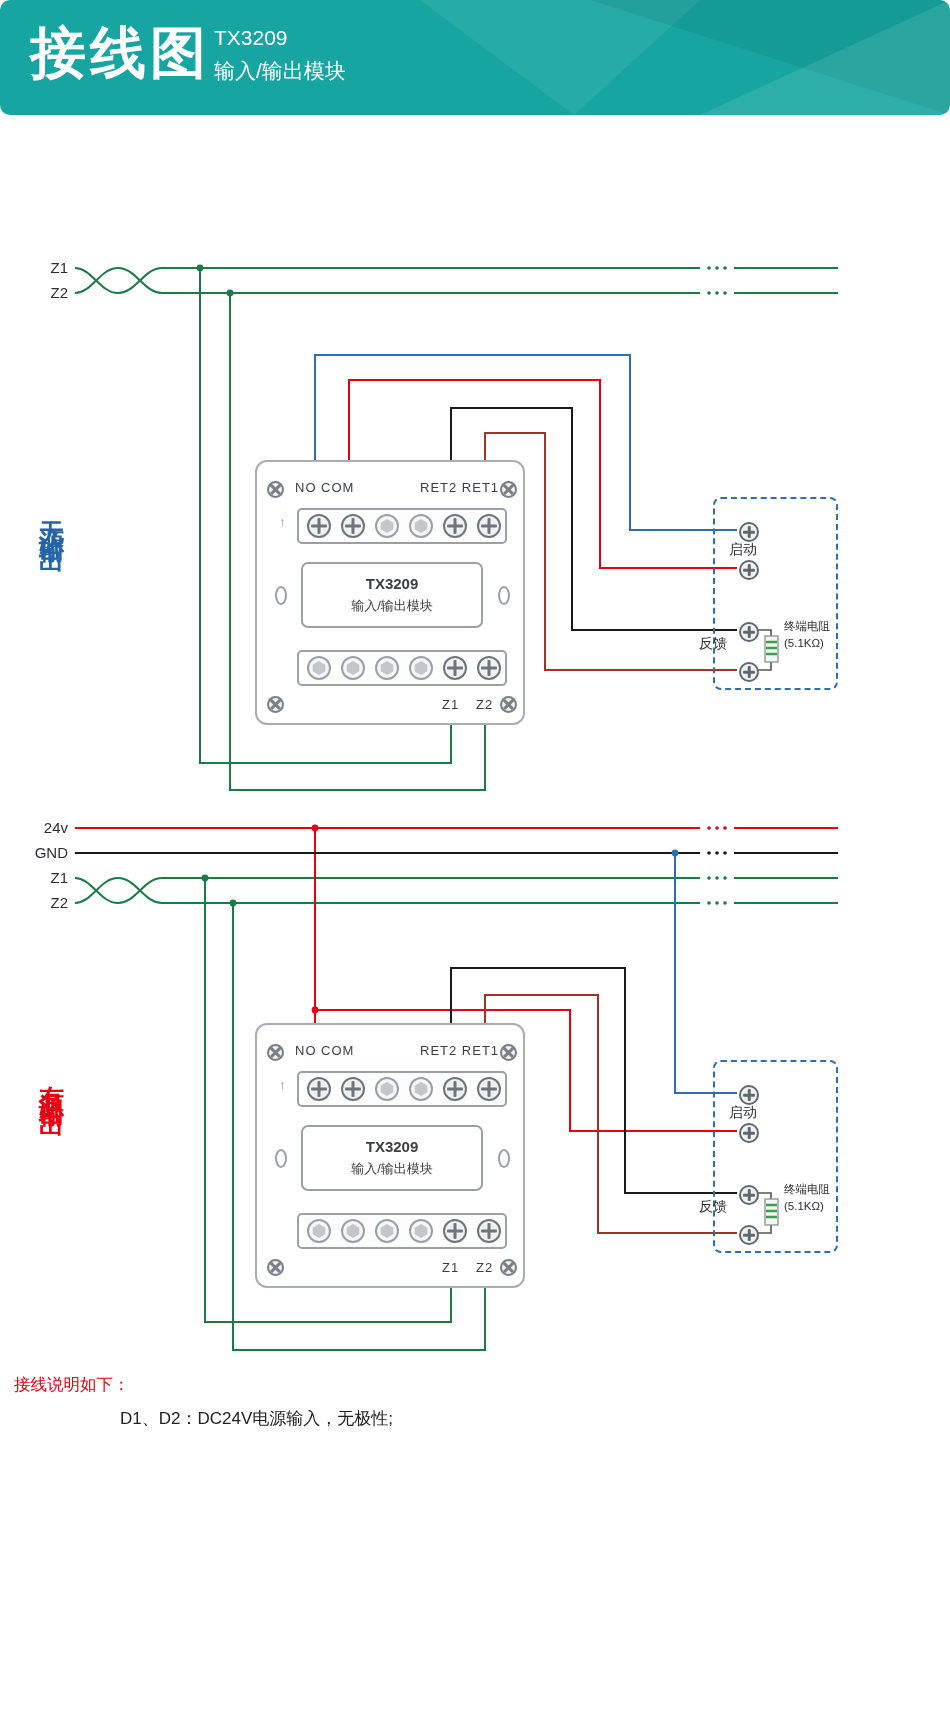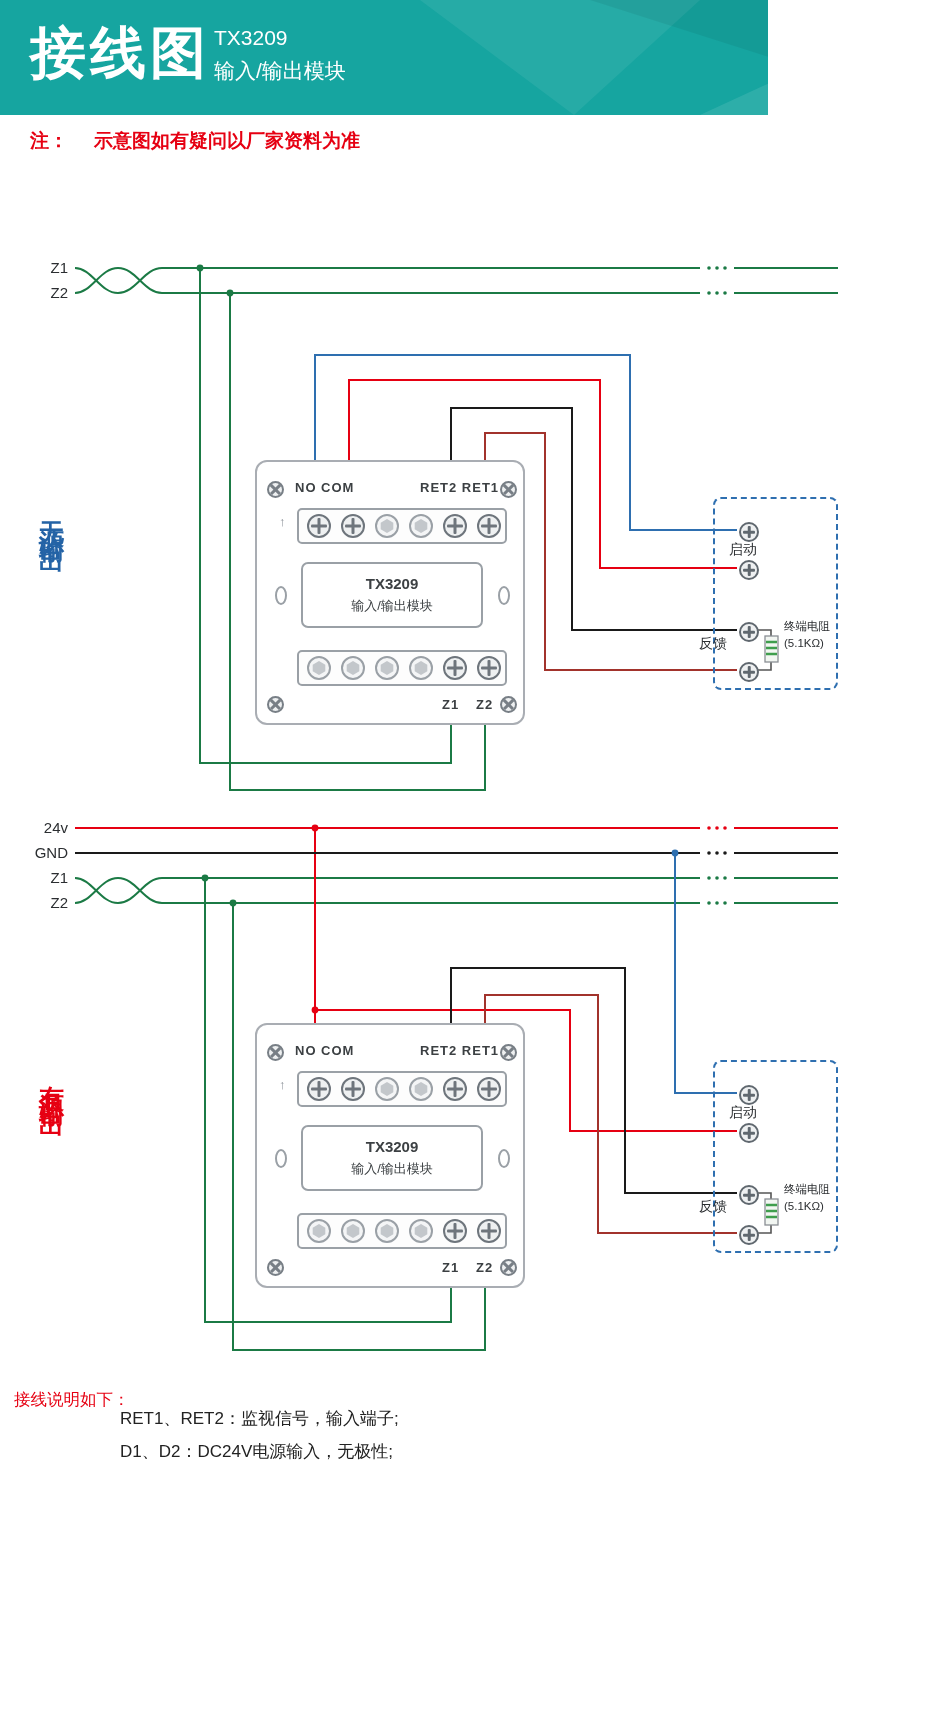--- a/index.html
+++ b/index.html
@@ -1,37 +1,37 @@
 <!DOCTYPE html>
 <html><head>
 <meta charset="utf-8">
 <style>
   html,body{margin:0;padding:0;background:#fff;}
   .page{position:relative;width:950px;height:1728px;background:#ffffff;overflow:hidden;
         font-family:"Liberation Sans","DejaVu Sans",sans-serif;color:#1a1a1a;}
   .abs{position:absolute;}
 
   
-  .hdr{position:absolute;left:0;top:0;width:768px;height:115px;background:#16a5a0;overflow:hidden;}
+  .hdr{position:absolute;left:0;top:0;width:950px;height:115px;background:#16a5a0;overflow:hidden;border-radius:10px;}
   .hdr-tri{position:absolute;top:0;height:115px;}
   .hdr-title{position:absolute;left:30px;top:16px;font-size:56px;font-weight:bold;color:#fff;letter-spacing:4px;}
   .hdr-model{position:absolute;left:214px;top:26px;font-size:21px;color:#fff;}
   .hdr-sub{position:absolute;left:214px;top:57px;font-size:21px;color:#fff;}
 
   .note{position:absolute;left:30px;top:128px;font-size:19px;font-weight:bold;color:#e60012;}
   .note .pfx{margin-right:26px;}
   .intro{position:absolute;left:30px;top:154px;width:888px;font-size:19.5px;line-height:30.5px;color:#1f1f1f;}
 
   
   .buslabel{position:absolute;width:42px;text-align:right;font-size:15px;color:#2b2e31;}
   .vlabel{position:absolute;writing-mode:vertical-rl;text-orientation:upright;font-size:25px;font-weight:bold;letter-spacing:8px;}
 
   
   .module{position:absolute;width:270px;height:265px;background:#fff;border:2.5px solid #a9adb3;border-radius:12px;box-sizing:border-box;}
-  .modlabel{position:absolute;font-size:13px;color:#3c4043;letter-spacing:1px;white-space:nowrap;font-weight:bold;}
+  .modlabel{position:absolute;font-size:13px;color:#3c4043;letter-spacing:1px;white-space:nowrap;}
   .strip{position:absolute;width:210px;height:36px;border:2px solid #9aa0a6;border-radius:5px;background:#fdfdfd;box-sizing:border-box;}
   .term{position:absolute;top:4px;width:24px;height:24px;border-radius:50%;box-sizing:border-box;}
   .tscrew{border:2.5px solid #6e757c;background:#eef0f1;}
   .tscrew::before,.tscrew::after{content:"";position:absolute;background:#6e757c;border-radius:1px;}
   .tscrew::before{left:2px;right:2px;top:50%;height:3px;transform:translateY(-50%);}
   .tscrew::after{top:2px;bottom:2px;left:50%;width:3px;transform:translateX(-50%);}
   .thex{border:2px solid #9aa0a6;background:#f4f5f6;}
   .thex::before{content:"";position:absolute;inset:3px;clip-path:polygon(50% 0,95% 26%,95% 74%,50% 100%,5% 74%,5% 26%);background:#c3c7cb;}
   .xscrew{position:absolute;width:17px;height:17px;border:2px solid #787f86;border-radius:50%;background:#eef0f1;box-sizing:border-box;}
   .xscrew::before,.xscrew::after{content:"";position:absolute;left:0;right:0;top:50%;height:2.5px;margin-top:-1.25px;background:#787f86;}
@@ -47,41 +47,38 @@
   
   .devbox{position:absolute;width:125px;height:193px;border:2px dashed #2e6fb0;border-radius:8px;box-sizing:border-box;}
   .dterm{position:absolute;width:20px;height:20px;border:2.5px solid #60686f;border-radius:50%;background:#eef0f1;box-sizing:border-box;}
   .dterm::before,.dterm::after{content:"";position:absolute;background:#60686f;border-radius:1px;}
   .dterm::before{left:2px;right:2px;top:50%;height:2.5px;transform:translateY(-50%);}
   .dterm::after{top:2px;bottom:2px;left:50%;width:2.5px;transform:translateX(-50%);}
   .devlabel{position:absolute;font-size:14px;color:#2b2e31;white-space:nowrap;}
   .reslabel{position:absolute;font-size:11.5px;color:#2b2e31;white-space:nowrap;}
 
   
-  .legend-title{position:absolute;left:14px;top:1374px;font-size:16.5px;color:#e60012;margin-top:15px;}
+  .legend-title{position:absolute;left:14px;top:1374px;font-size:16.5px;color:#e60012;}
   .legend-list{position:absolute;left:120px;top:1402px;}
   .legend-item{font-size:17px;color:#222;line-height:33px;}
 </style>
 </head>
 <body>
 
 <div class="page">
 
   <div class="hdr">
     <div class="hdr-tri" style="left:420px;width:280px;background:rgba(255,255,255,0.07);clip-path:polygon(0 0,100% 0,55% 100%);"></div>
     <div class="hdr-tri" style="left:590px;width:360px;background:rgba(0,0,0,0.06);clip-path:polygon(0 0,100% 0,100% 100%);"></div>
     <div class="hdr-tri" style="left:700px;width:250px;background:rgba(255,255,255,0.10);clip-path:polygon(100% 0,0 100%,100% 100%);"></div>
     <div class="hdr-title">接线图</div>
     <div class="hdr-model">TX3209</div>
     <div class="hdr-sub">输入/输出模块</div>
   </div>
 
-  <div class="note">
-    <span class="pfx">注：</span><span>示意图如有疑问以厂家资料为准</span>
-  </div>
 
   <svg class="abs" style="left:0;top:0;" width="950" height="1728" viewBox="0 0 950 1728">
 
     <g stroke="#1b7a45" stroke-width="2" fill="none">
       <path d="M75,268 C92,268 100,293 118,293 C136,293 144,268 162,268 H700 M734,268 H838"></path>
       <path d="M75,293 C92,293 100,268 118,268 C136,268 144,293 162,293 H700 M734,293 H838"></path>
       <path d="M200,268 V763 H451 V725"></path>
       <path d="M230,293 V790 H485 V725"></path>
       <path d="M75,878 C92,878 100,903 118,903 C136,903 144,878 162,878 H700 M734,878 H838"></path>
       <path d="M75,903 C92,903 100,878 118,878 C136,878 144,903 162,903 H700 M734,903 H838"></path>
@@ -253,17 +250,16 @@
     <span class="dterm" style="left:24px;top:61px;"></span>
     <div class="devlabel" style="left:-16px;top:136px;">反馈</div>
     <span class="dterm" style="left:24px;top:123px;"></span>
     <span class="dterm" style="left:24px;top:163px;"></span>
     <div class="reslabel" style="left:69px;top:120px;">终端电阻</div>
     <div class="reslabel" style="left:69px;top:138px;">(5.1KΩ)</div>
   </div>
 
   <div class="legend-title">接线说明如下：</div>
   <div class="legend-list">
-    <div class="legend-item">RET1、RET2：监视信号，输入端子;</div>
     <div class="legend-item">D1、D2：DC24V电源输入，无极性;</div>
   </div>
 
 </div>
 
 </body></html>

